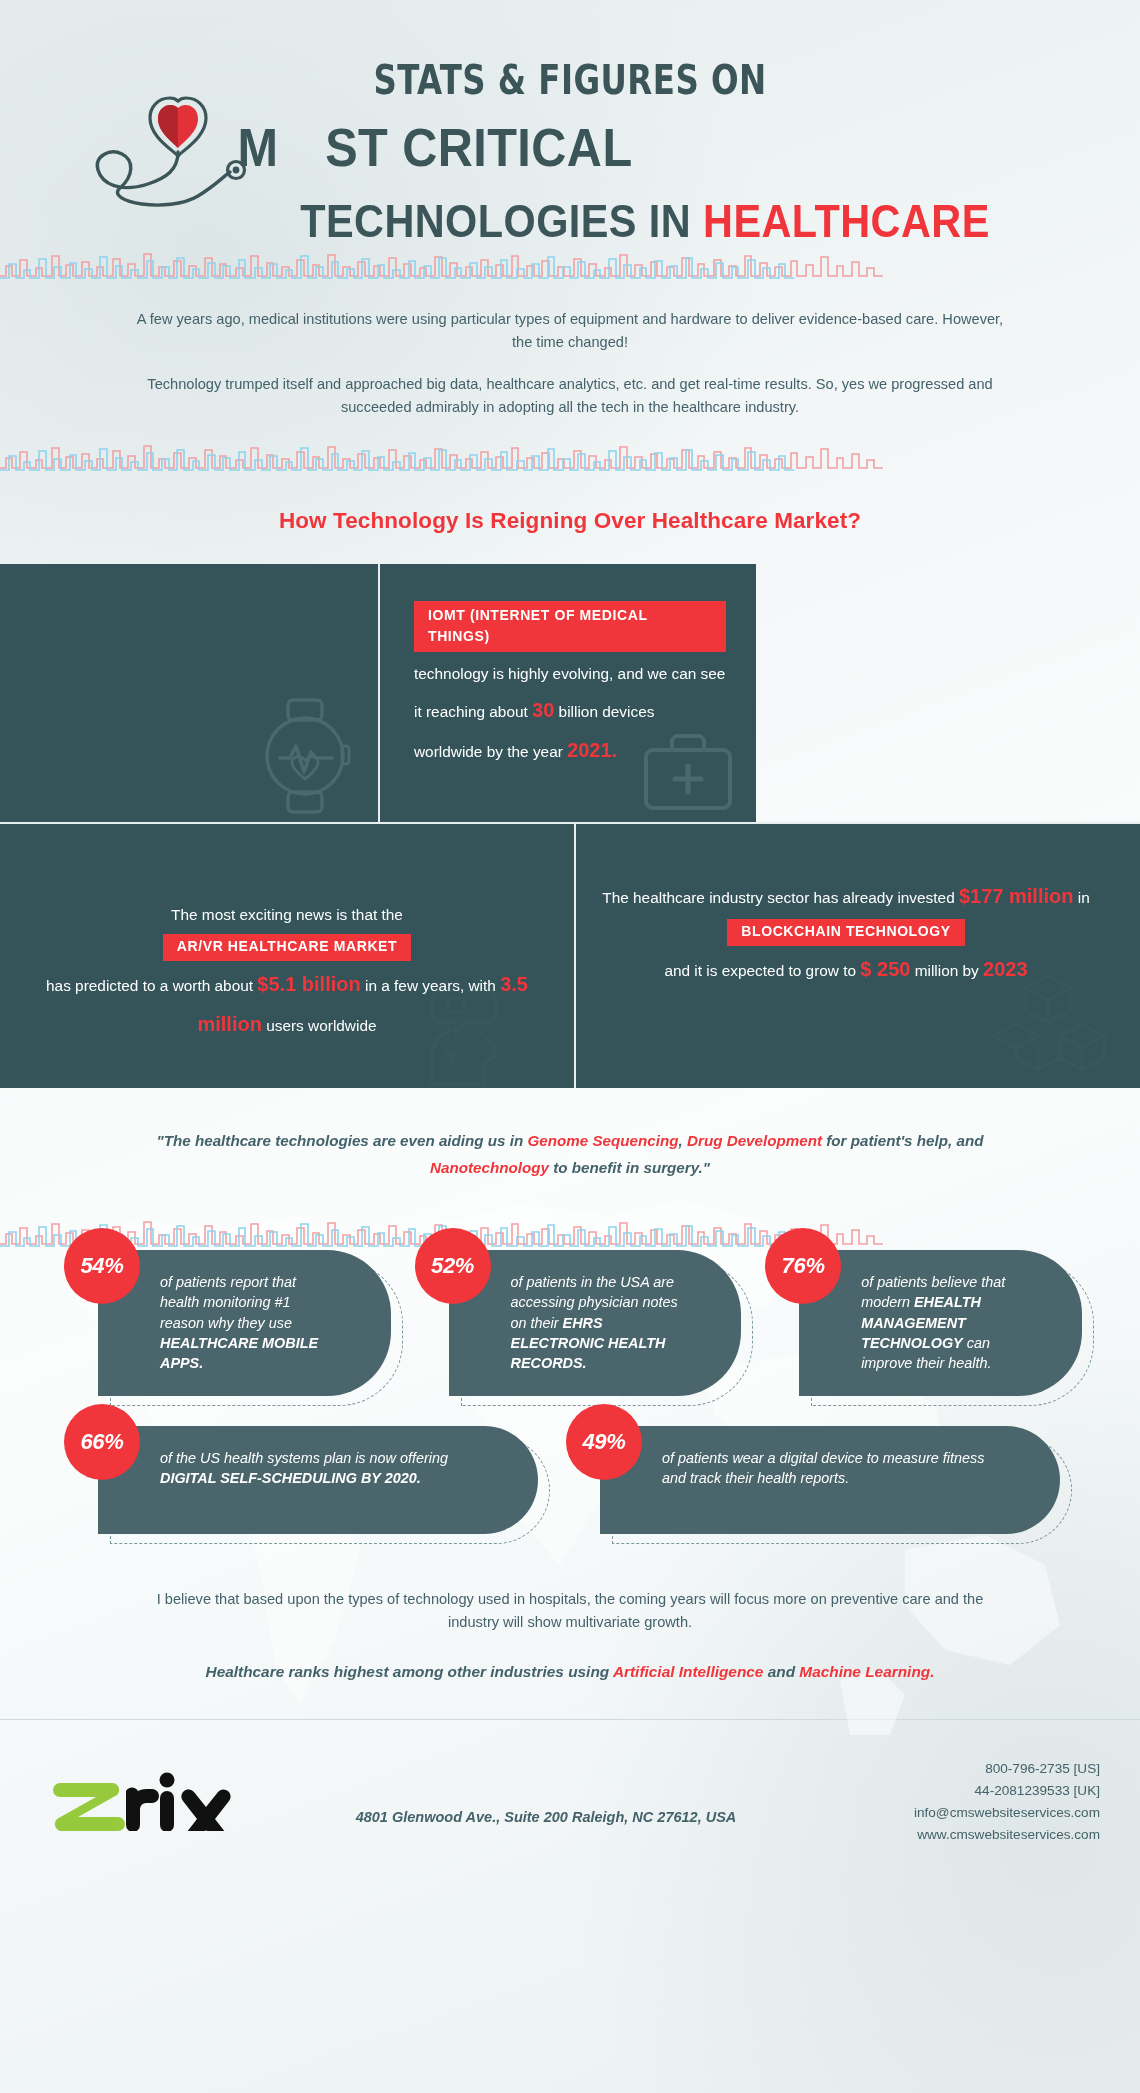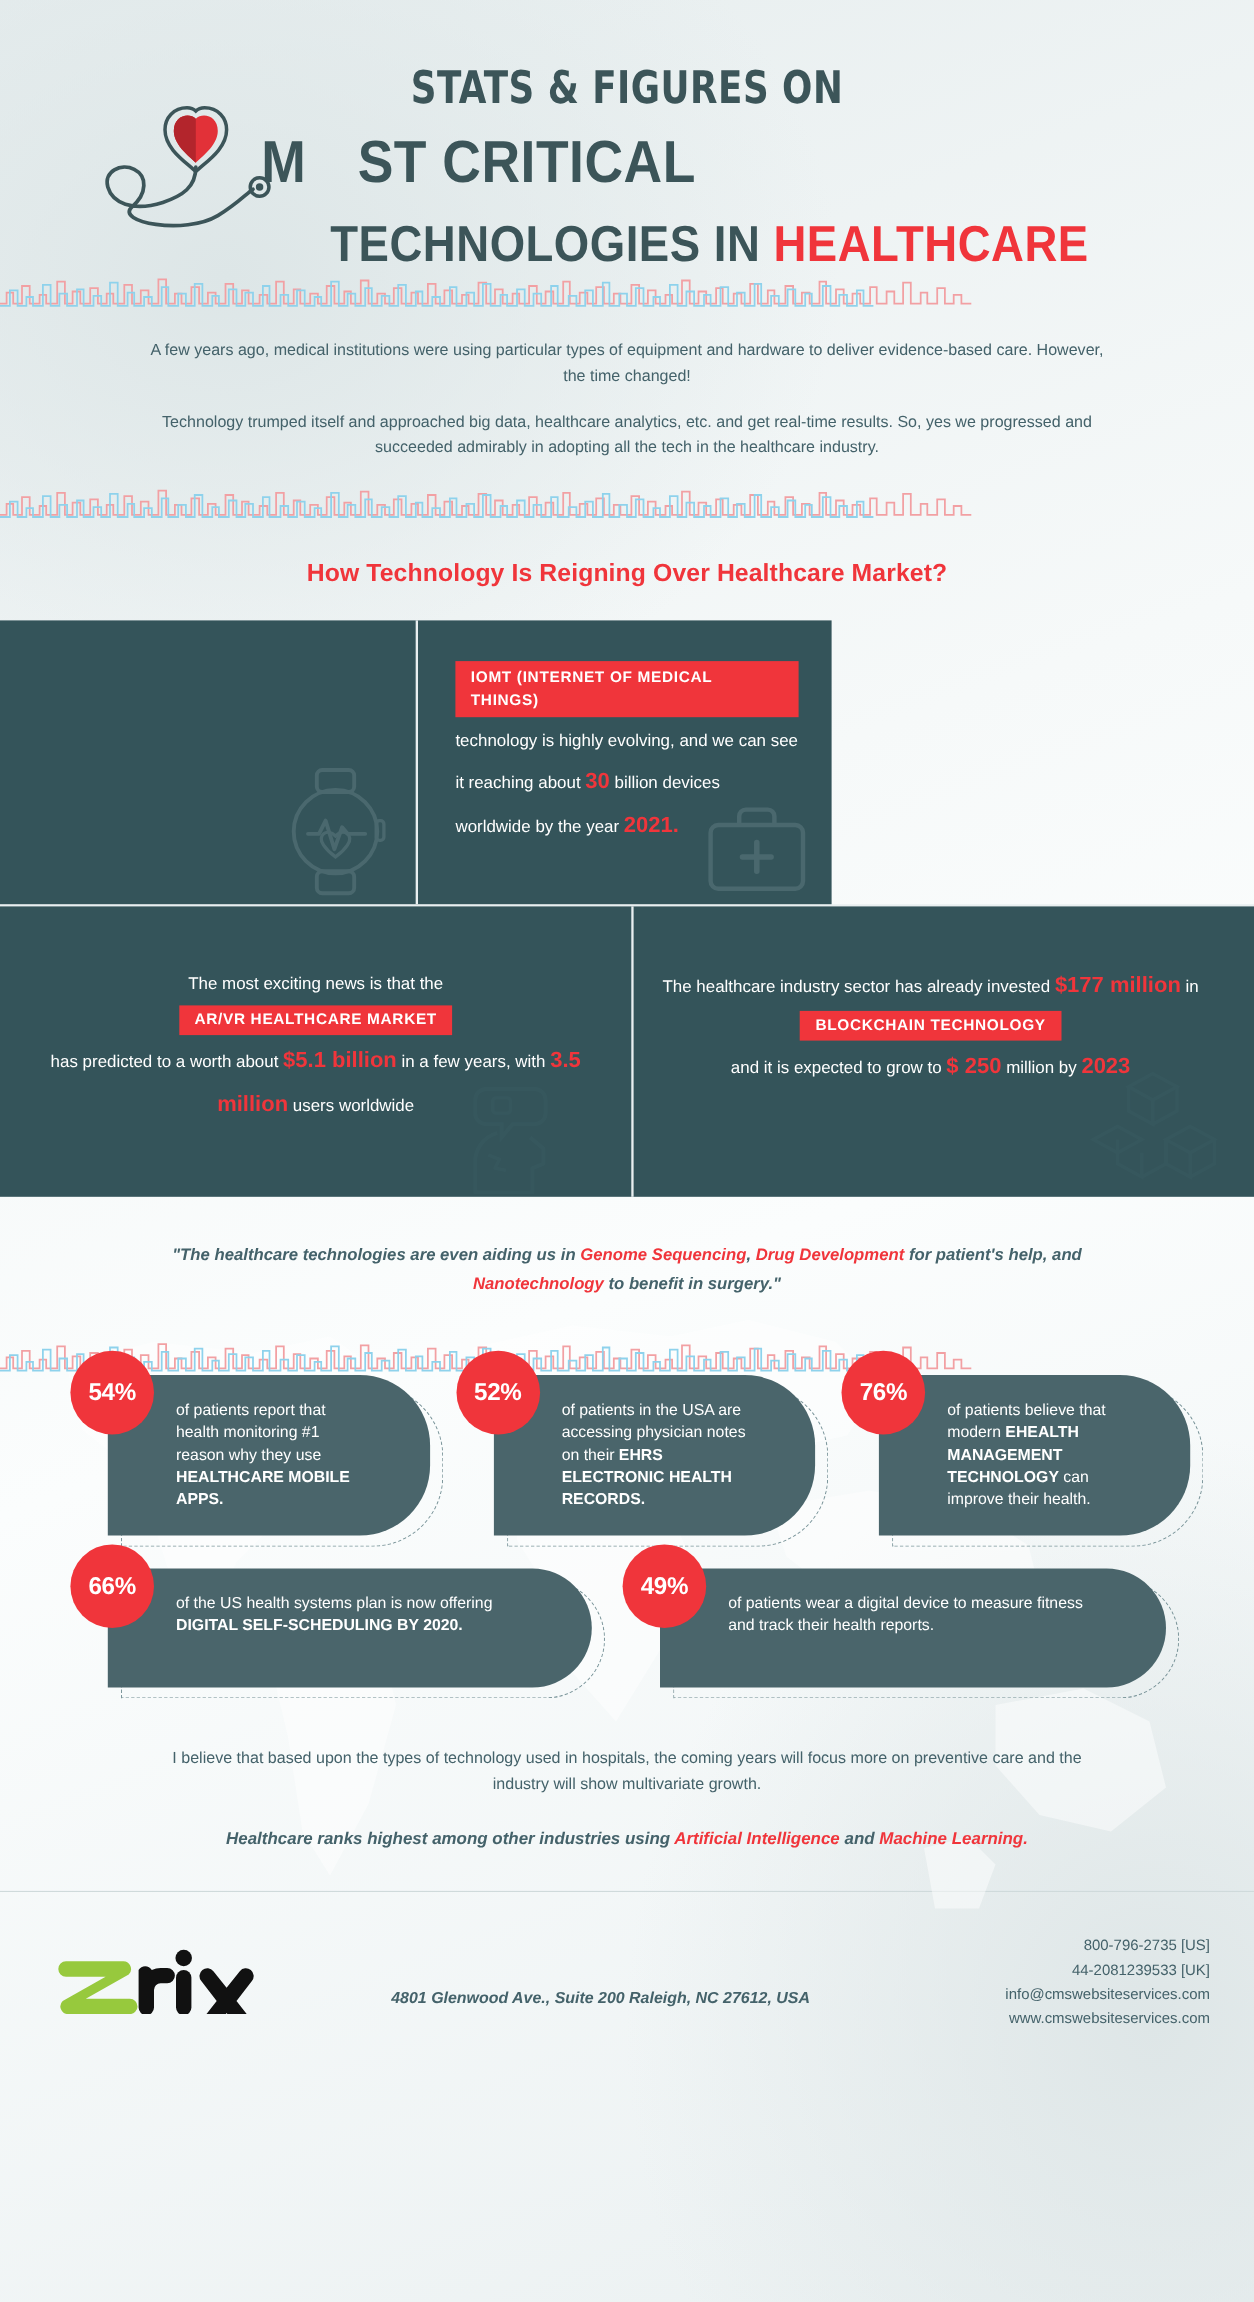--- a/index.html
+++ b/index.html
@@ -120,21 +120,21 @@
     position: relative;
     z-index: 2;
     font-size: 15.4px;
     line-height: 2.0;
     color: #ffffff;
     padding: 42px 34px;
   }
   .row1 .c1 .cell-body { padding: 44px 40px 0 50px; }
   .row1 .c2 .cell-body { padding: 58px 34px 0 34px; }
   .row1 .c3 .cell-body { padding: 34px 30px 0 34px; }
-  .row2 .c1 .cell-body { padding: 56px 46px 0 46px; text-align: center; }
+  .row2 .c1 .cell-body { padding: 76px 46px 0 46px; text-align: center; }
   .row2 .c2 .cell-body { padding: 52px 46px 0 22px; text-align: center; }
 
   .hl { color: #f0353b; font-weight: 700; font-size: 20px; }
   .tag {
     display: inline-block;
     background: #f0353b;
     color: #fff;
     font-weight: 700;
     font-size: 14px;
     letter-spacing: .6px;
@@ -174,21 +174,21 @@
     color: #f0353b;
     font-weight: 700;
     font-size: 22.5px;
     padding: 36px 0 26px;
   }
 
   
   .stat-rows { position: relative; z-index: 3; padding: 0 58px; }
   .stat-row { display: flex; margin-bottom: 18px; }
 
-  .stat-card { position: relative; }
+  .stat-card { position: relative; font-style: italic; }
   .stat-card .dash {
     position: absolute;
     left: 12px; top: 10px;
     width: 100%; height: 100%;
     border: 1.6px dashed #7d979c;
     border-radius: 0 64px 64px 0;
     z-index: 0;
   }
   .stat-card .panel {
     position: relative;

